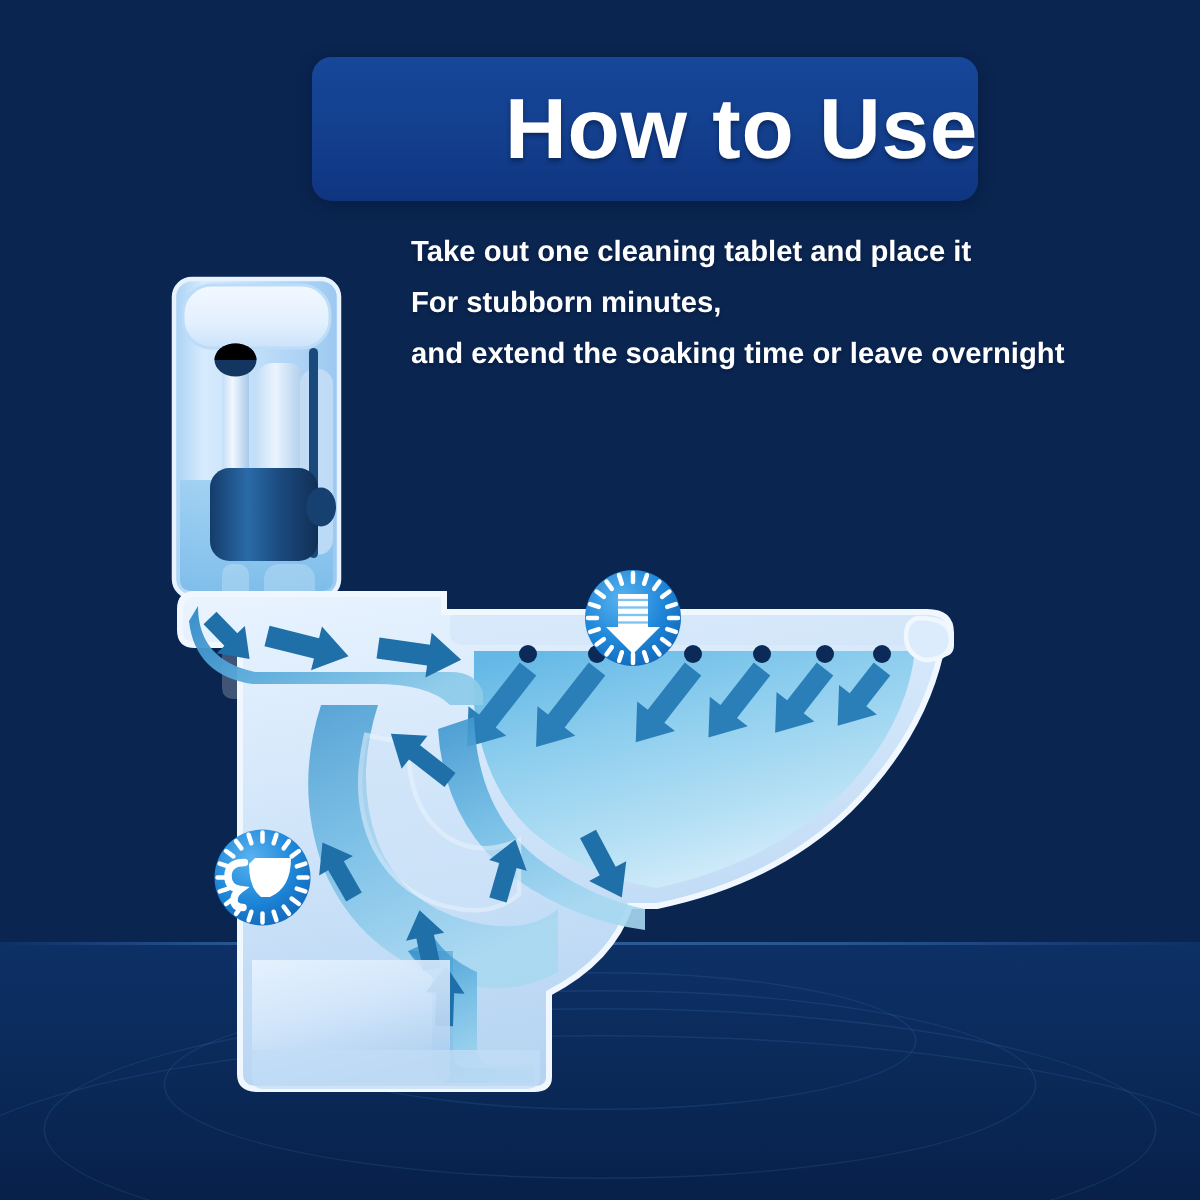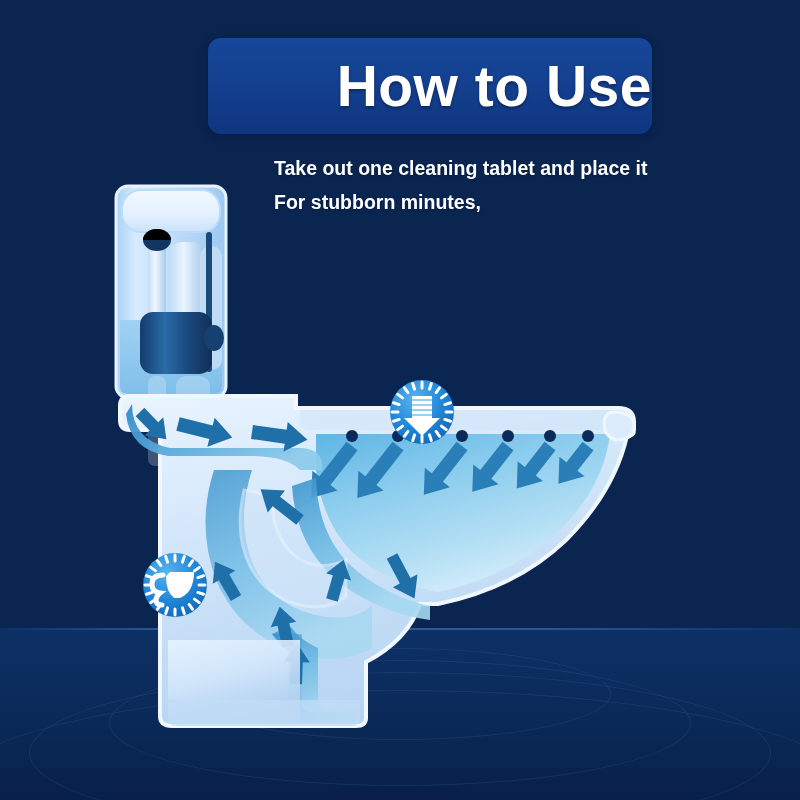--- a/index.html
+++ b/index.html
@@ -428,15 +428,16 @@
     </g>
   </svg>
 
   <div class="banner">
     <div class="banner-title">How to Use</div>
   </div>
 
   <div class="copy">
     <div class="copy-line">Take out one cleaning tablet and place it</div>
     <div class="copy-line">For stubborn minutes,</div>
+    <div class="copy-line">and extend the soaking time or leave overnight</div>
   </div>
 
 </div>
 
 </body></html>

